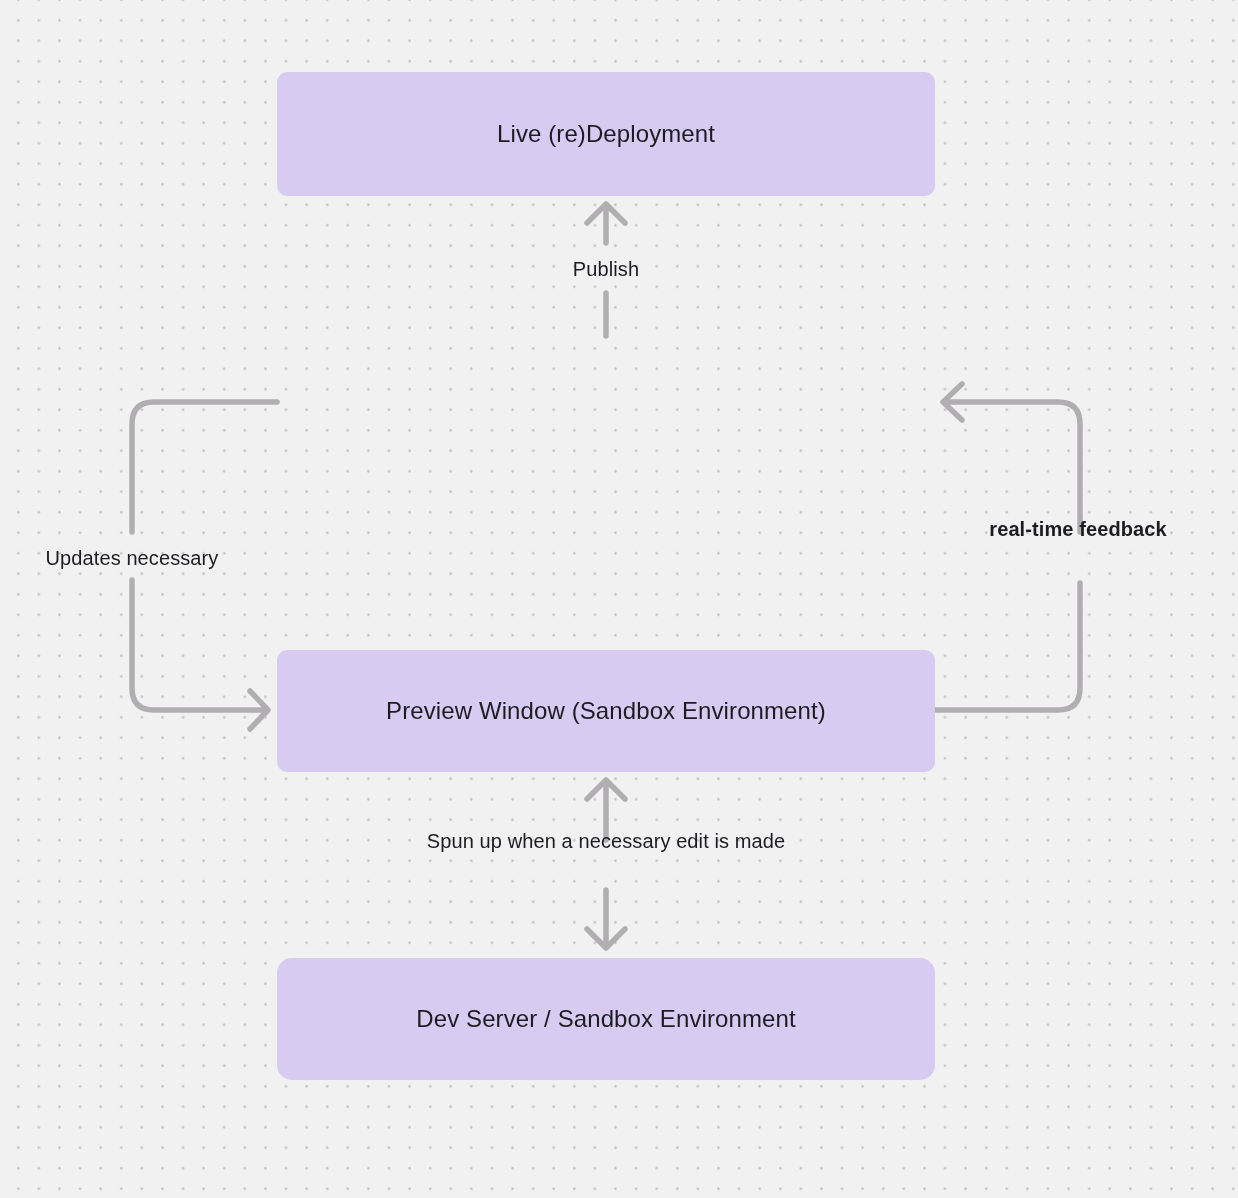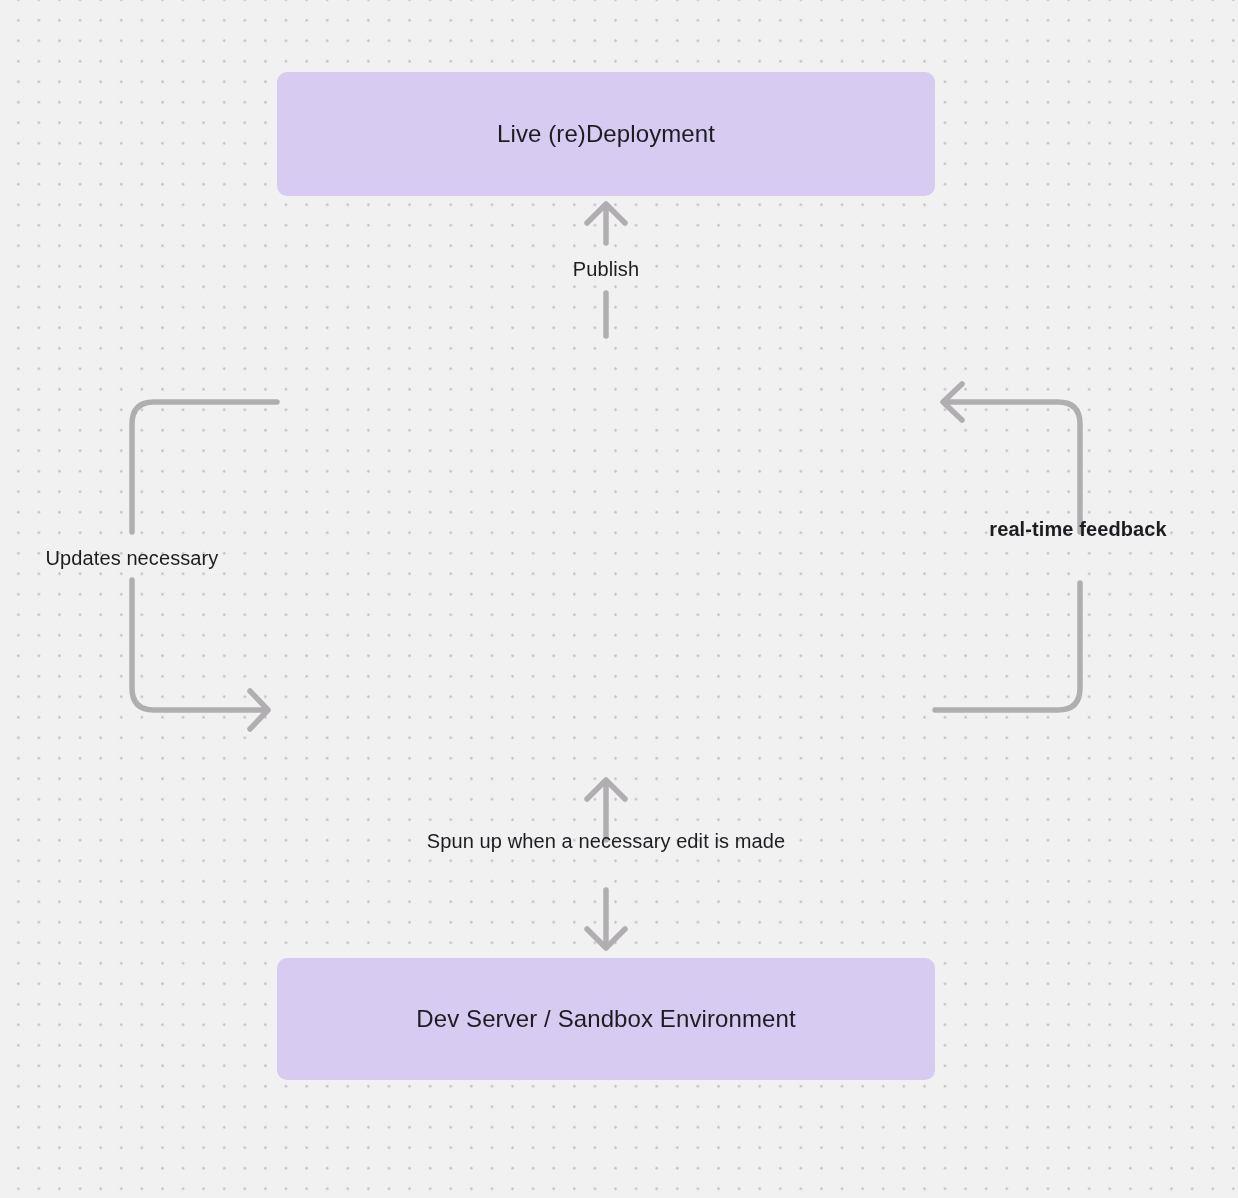--- a/index.html
+++ b/index.html
@@ -45,21 +45,21 @@
     align-items: center;
     justify-content: center;
     text-align: center;
     color: var(--node-text, #1d1d21);
     font-size: 24px;
     letter-spacing: 0.1px;
   }
   .node-1 { top: 72px;  height: 124px; }
   .node-2 { top: 342px; height: 120px; }
   .node-3 { top: 650px; height: 122px; }
-  .node-4 { top: 958px; height: 122px; }
+  .node-4 { top: 958px; height: 122px; border-radius: 15px; }
   .edge-label {
     position: absolute;
     transform: translate(-50%, -50%);
     white-space: nowrap;
     color: var(--label-text, #1d1d21);
     font-size: 20px;
     letter-spacing: 0.1px;
   }
   .lbl-publish  { left: 606px;  top: 269px; }
   .lbl-updates  { left: 132px;  top: 558px; }
@@ -97,20 +97,23 @@
       <path d="M606 890 L606 945"></path>
       <path d="M587 929 L606 948 L625 929"></path>
     </g>
   </svg>
 
   <div class="node node-1">
     <span>Live (re)Deployment</span>
   </div>
 
 
+  <div class="node node-3">
+    <span>Preview Window (Sandbox Environment)</span>
+  </div>
 
   <div class="node node-4">
     <span>Dev Server / Sandbox Environment</span>
   </div>
 
   <div class="edge-label lbl-publish">Publish</div>
   <div class="edge-label lbl-updates">Updates necessary</div>
   <div class="edge-label lbl-feedback">real-time feedback</div>
   <div class="edge-label lbl-spun">Spun up when a necessary edit is made</div>
 

